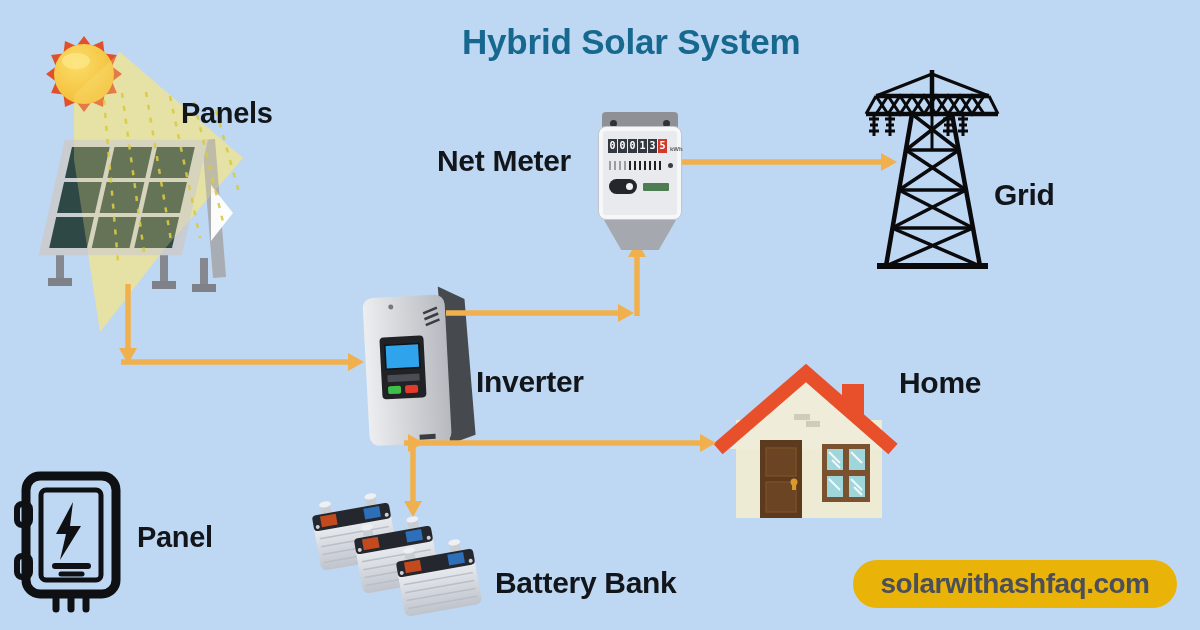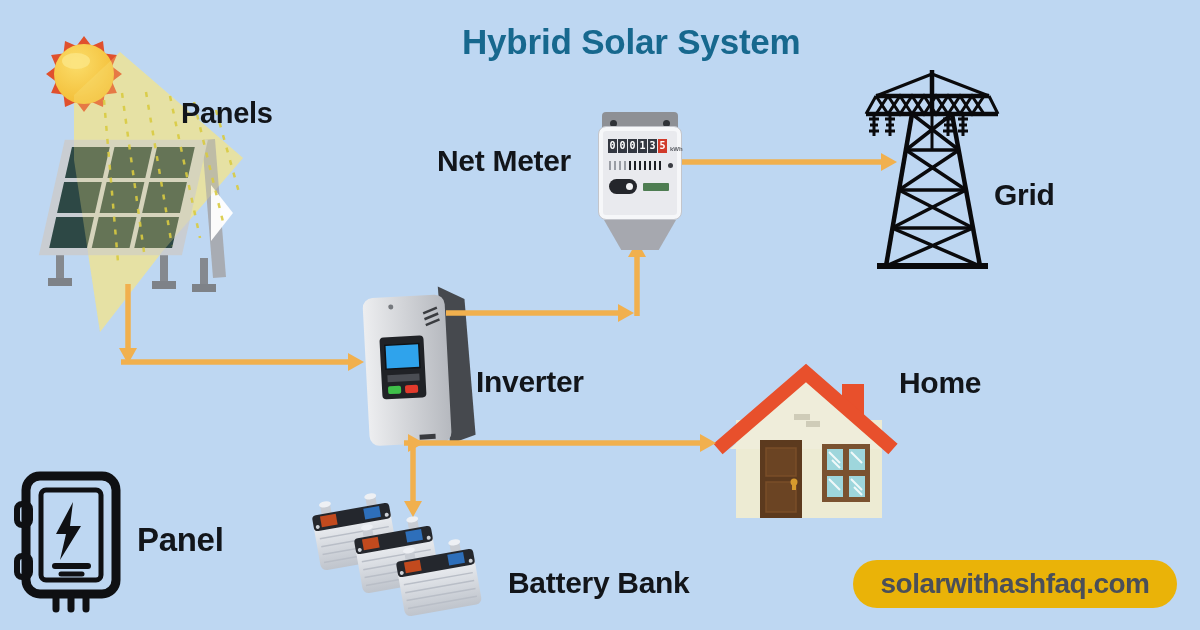--- a/index.html
+++ b/index.html
@@ -315,20 +315,20 @@
     </div>
     <div class="meter-bottom"></div>
   </div>
 
   <div class="page-title">Hybrid Solar System</div>
   <div class="node-label" style="left:437px;top:144px;">Net Meter</div>
   <div class="node-label" style="left:181px;top:97px;font-size:29px;">Panels</div>
   <div class="node-label" style="left:970px;top:178px;margin-left:24px;">Grid</div>
   <div class="node-label" style="left:476px;top:365px;">Inverter</div>
   <div class="node-label" style="left:899px;top:366px;">Home</div>
-  <div class="node-label" style="left:137px;top:521px;font-size:33px;">Panel</div>
-  <div class="node-label" style="left:508px;top:566px;">Battery Bank</div>
+  <div class="node-label" style="left:137px;top:521px;font-size:29px;">Panel</div>
+  <div class="node-label" style="left:495px;top:566px;">Battery Bank</div>
 
   <div class="watermark">
     <span>solarwithashfaq.com</span>
   </div>
 
 </div>
 
 </body></html>

